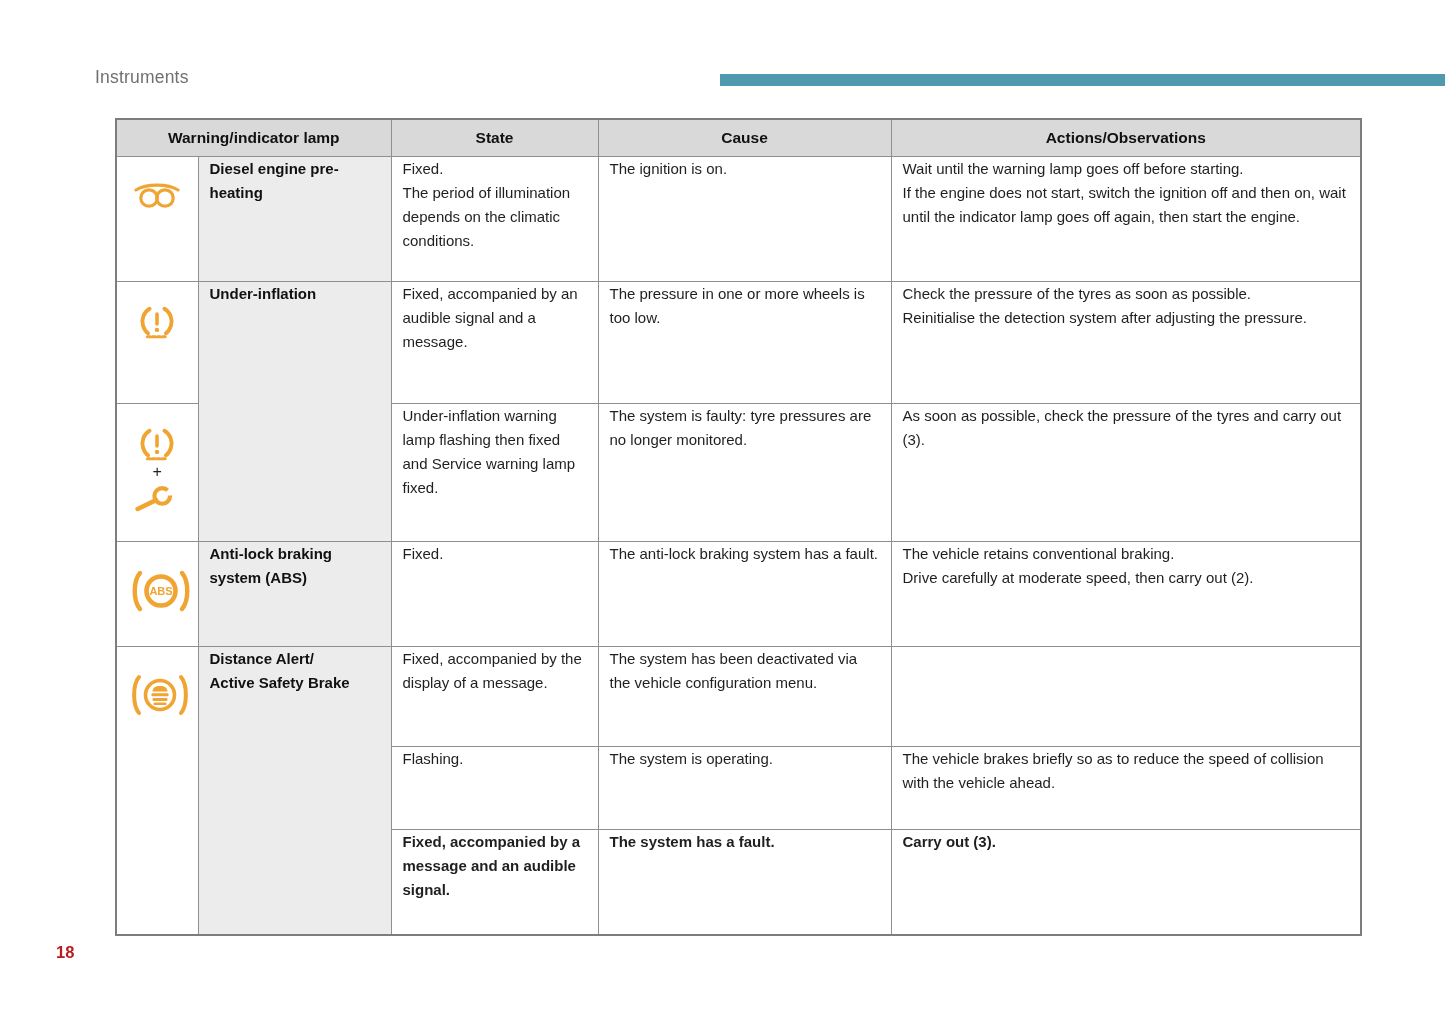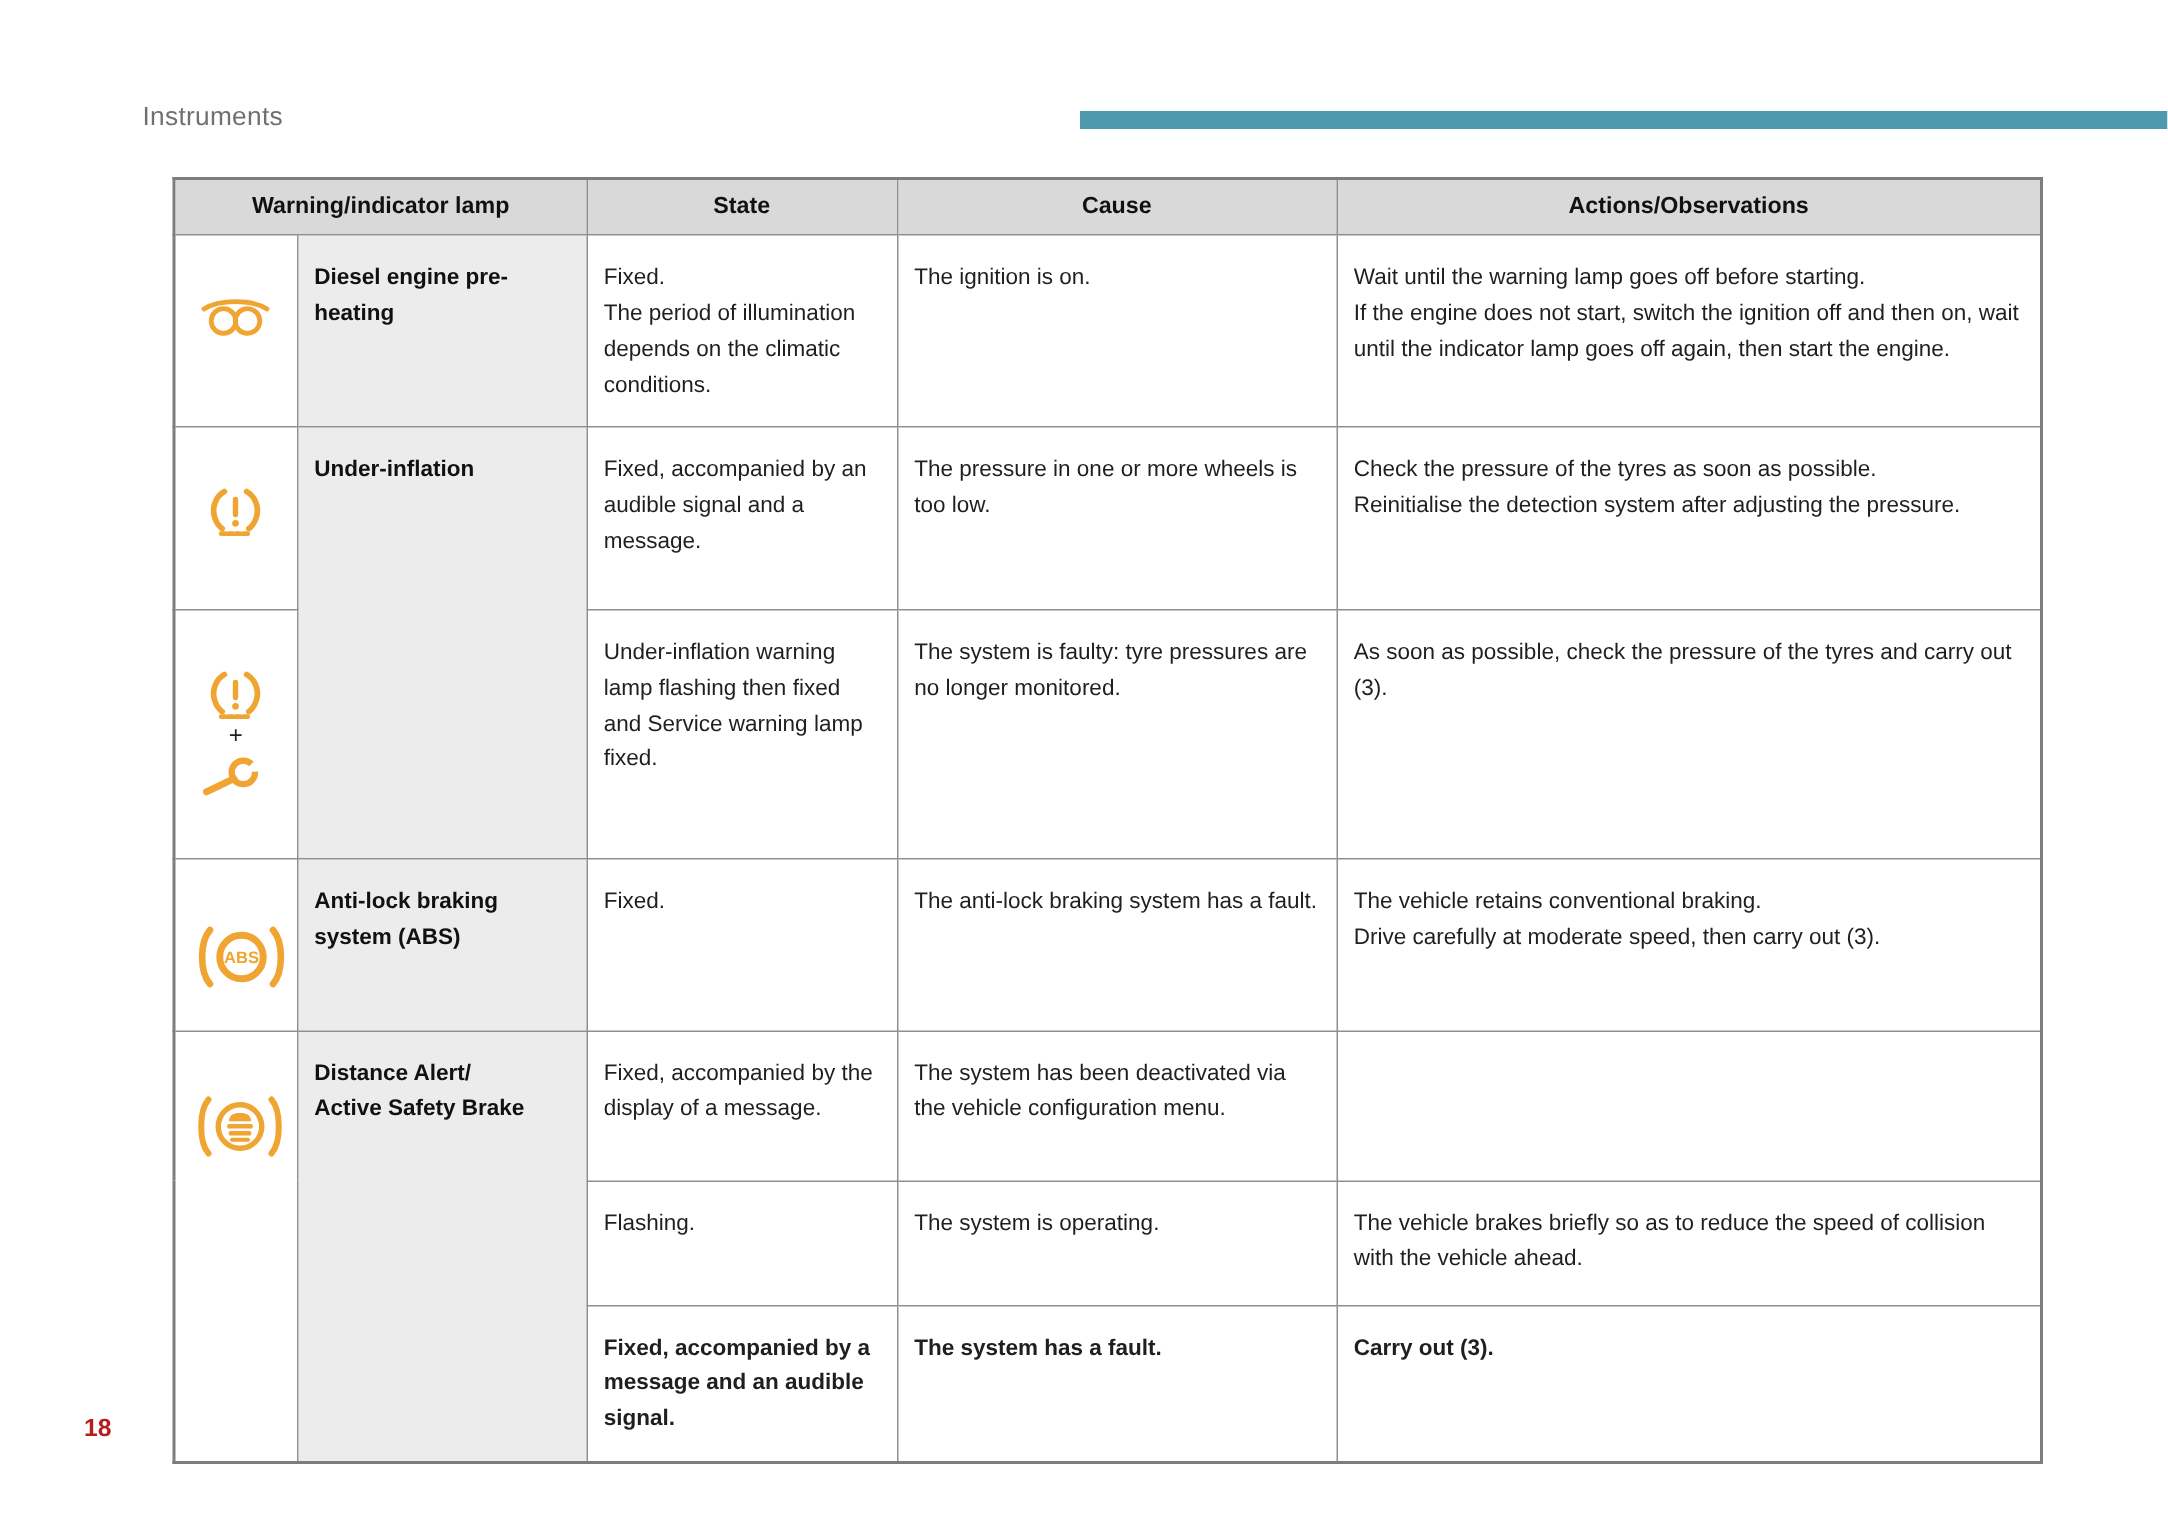--- a/index.html
+++ b/index.html
@@ -29,21 +29,21 @@
     width: 1245px;
     border-collapse: collapse;
     table-layout: fixed;
     border: 2px solid #7d7d7d;
   }
   table.lamps th, table.lamps td {
     border: 1.5px solid #8f8f8f;
     vertical-align: top;
     font-size: 15px;
     line-height: 1.58;
-    padding: 16px 11px;
+    padding: 0 11px;
     white-space: pre-line;
     overflow: hidden;
   }
   table.lamps th {
     background: #d9d9d9;
     text-align: center;
     vertical-align: middle;
     font-size: 15.5px;
     font-weight: bold;
     color: #111;
@@ -154,21 +154,21 @@
         <path class="ic" stroke-width="4.4" d="M12,7 C5,15 5,35 12,43"></path>
         <path class="ic" stroke-width="4.4" d="M54,7 C61,15 61,35 54,43"></path>
         <circle class="ic" stroke-width="4.6" cx="33" cy="25" r="14.5"></circle>
         <text x="33" y="29" text-anchor="middle" font-size="11" font-weight="bold" font-family="Liberation Sans, sans-serif" fill="#F0A432">ABS</text>
       </svg>
     </td>
     <td class="label-cell">Anti-lock braking system (ABS)</td>
     <td>Fixed.</td>
     <td>The anti-lock braking system has a fault.</td>
     <td>The vehicle retains conventional braking.
-Drive carefully at moderate speed, then carry out (3).</td>
+Drive carefully at moderate speed, then carry out (2).</td>
   </tr>
 
   <tr class="rh5">
     <td class="icon-cell" rowspan="3">
       <svg width="64" height="48" viewBox="0 0 64 48">
         <path class="ic" stroke-width="4" d="M11,6 C4.5,13.5 4.5,34.5 11,42"></path>
         <path class="ic" stroke-width="4" d="M53,6 C59.5,13.5 59.5,34.5 53,42"></path>
         <circle class="ic" stroke-width="3.6" cx="32" cy="24" r="14.5"></circle>
         <path class="icf" d="M24.5,20.5 C25,16.5 27,15 32,15 C37,15 39,16.5 39.5,20.5 Z"></path>
         <rect class="icf" x="23.5" y="22.3" width="17" height="3" rx="1"></rect>

